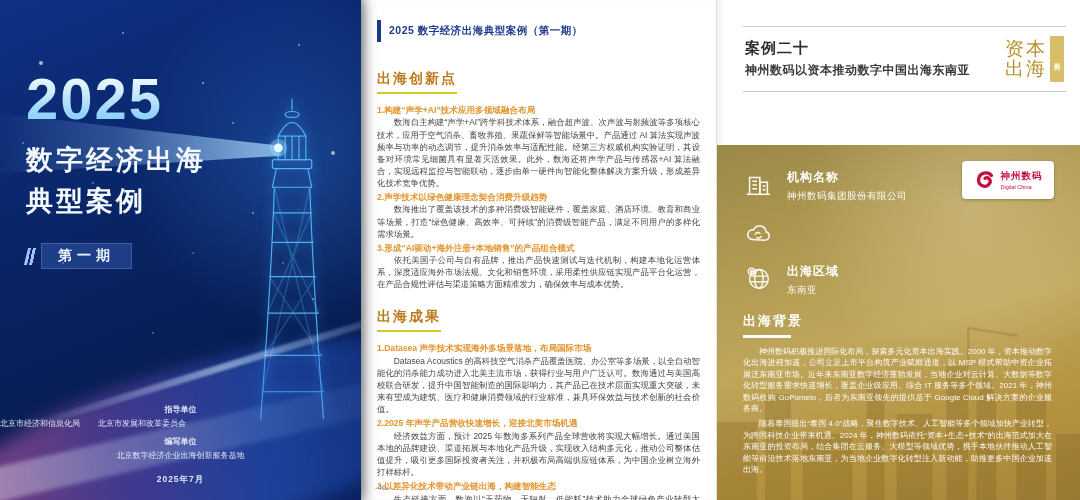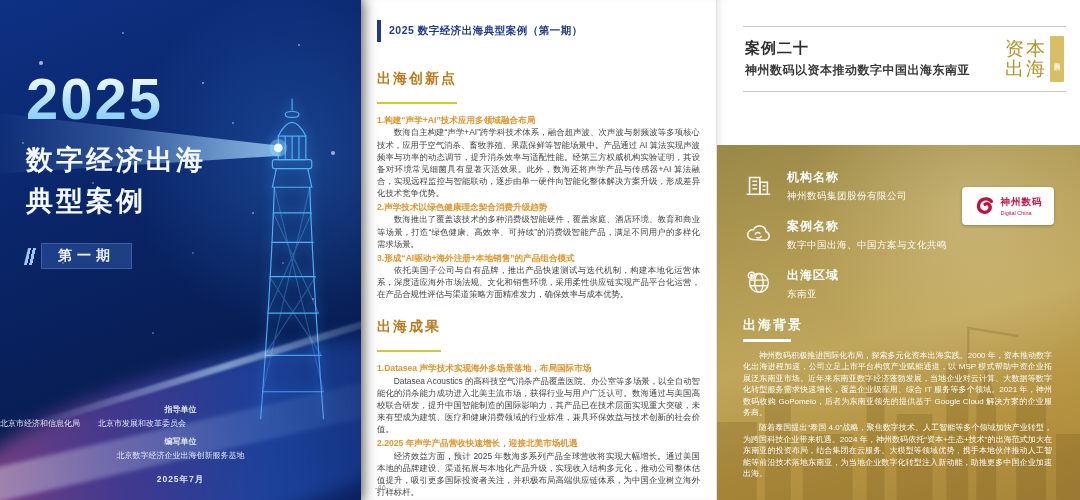--- a/index.html
+++ b/index.html
@@ -55,21 +55,21 @@
   .f-org { font-size:8px; margin-top:3px; }
   .f-date { font-size:8.5px; font-weight:700; margin-top:13px; letter-spacing:1px; }
 
   
   .page.mid { position:relative; width:355px; height:500px; background:#fff; overflow:hidden;
     padding:20px 16px 14px 16px; box-shadow:inset 8px 0 10px -7px rgba(0,0,0,.28); }
   .mid-header { display:flex; align-items:center; margin-bottom:20px; }
   .mid-bar { width:4px; height:22px; background:#1e3a8c; margin-right:8px; }
   .mid-title { font-size:10.5px; font-weight:800; color:#1e3a8c; letter-spacing:.5px; }
   .sec-head { display:inline-block; font-size:14px; font-weight:800; color:#bd7a1d;
-    letter-spacing:2px; border-bottom:2.5px solid #d3cb2a; padding-bottom:14px;
+    letter-spacing:2px; border-bottom:2.5px solid #d3cb2a; padding-bottom:4px;
     margin:8px 0 8px 0; }
   .item-title { font-size:8.6px; font-weight:700; color:#e2952f; line-height:1.45; margin-top:2px; }
   .item-body { font-size:8.4px; color:#454545; line-height:1.44; text-align:justify;
     text-indent:2em; margin-bottom:2px; }
   .pagenum { position:absolute; left:14px; bottom:8px; font-size:7.5px; color:#8a8a8a; }
 
   
   .page.right { position:relative; width:364px; height:500px; background:#fff; overflow:hidden;
     border-left:1px solid #e2e2e2; box-shadow:inset 7px 0 9px -7px rgba(0,0,0,.15); }
   .case-head { margin:26px 14px 0 26px; border-top:1px solid #c9c9c9; border-bottom:1px solid #c9c9c9;
@@ -84,21 +84,21 @@
   .gold { position:absolute; left:0; right:0; top:145px; bottom:0; overflow:hidden;
     padding:24px 28px 0 26px;
     background:linear-gradient(165deg,#9a8848 0%,#ad9750 24%,#bfa65b 52%,#b4923f 78%,#a7853a 100%); }
   .gold-haze { position:absolute; inset:0;
     background:radial-gradient(circle at 70% 18%, rgba(255,240,200,.28), rgba(255,240,200,0) 45%); }
   .skyline { position:absolute; left:0; right:0; bottom:0; width:100%; height:190px; opacity:.22; }
   .info-row { position:relative; display:flex; align-items:flex-start; margin-bottom:15px; z-index:2; }
   .info-icon { width:30px; height:30px; margin-right:14px; flex:none; opacity:.95; }
   .i-label { font-size:12px; font-weight:800; color:#fff; letter-spacing:1px; }
   .i-value { font-size:9.5px; color:rgba(255,255,255,.96); margin-top:4px; letter-spacing:.5px; }
-  .logo-card { position:absolute; top:42px; right:26px; width:92px; height:38px; background:#fff;
+  .logo-card { position:absolute; top:16px; right:26px; width:92px; height:38px; background:#fff;
     border-radius:4px; display:flex; align-items:center; justify-content:center; gap:5px;
     box-shadow:0 1px 3px rgba(60,40,0,.35); z-index:3; }
   .logo-swirl { width:22px; height:22px; flex:none; }
   .logo-cn { font-size:9.5px; font-weight:800; color:#c40f3f; letter-spacing:1px; }
   .logo-en { font-size:5.5px; color:#c40f3f; margin-top:1px; }
   .bg-head { position:relative; z-index:2; font-size:13px; font-weight:700; color:#fff;
     letter-spacing:2px; margin-top:6px; }
   .bg-underline { position:relative; z-index:2; width:48px; height:2.5px; background:#fff;
     margin:5px 0 8px 0; }
   .bg-p { position:relative; z-index:2; font-size:8px; color:rgba(255,255,255,.96);
@@ -243,24 +243,20 @@
         </div>
       </div>
 
       <div class="info-row">
         <svg class="info-icon" viewBox="0 0 32 32">
           <g stroke="#fff" stroke-width="1.6" fill="none">
             <path d="M10 23 a5.2 5.2 0 1 1 1.2-10.3 a7 7 0 0 1 13.4 2 a4.6 4.6 0 0 1 -1.2 9 z"></path>
             <path d="M13 18 a3 3 0 0 1 5.5-1.2 M19.5 19 a3 3 0 0 1 -5.2 1.4"></path>
           </g>
         </svg>
-        <div>
-          <div class="i-label">案例名称</div>
-          <div class="i-value">数字中国出海、中国方案与文化共鸣</div>
-        </div>
       </div>
 
       <div class="info-row">
         <svg class="info-icon" viewBox="0 0 32 32">
           <g stroke="#fff" stroke-width="1.5" fill="none">
             <circle cx="17" cy="17" r="10"></circle>
             <ellipse cx="17" cy="17" rx="4.5" ry="10"></ellipse>
             <path d="M7.5 14 h19 M7.5 20 h19"></path>
             <circle cx="9" cy="9" r="3.4"></circle>
             <circle cx="9" cy="9" r="1" fill="#fff"></circle>

